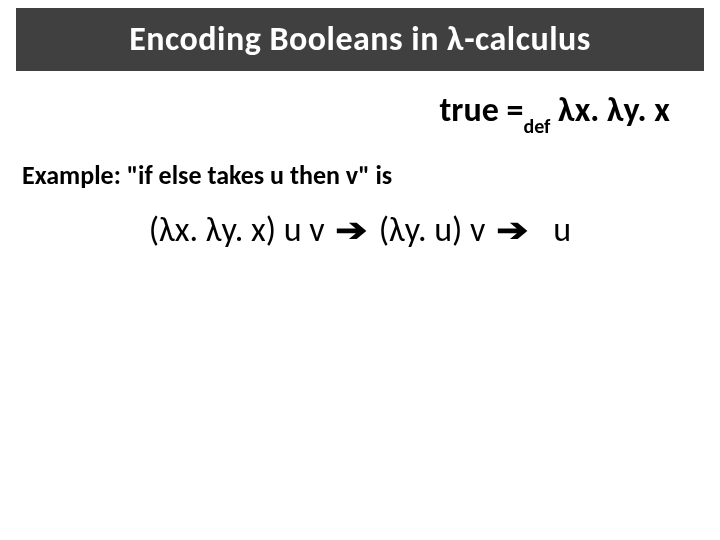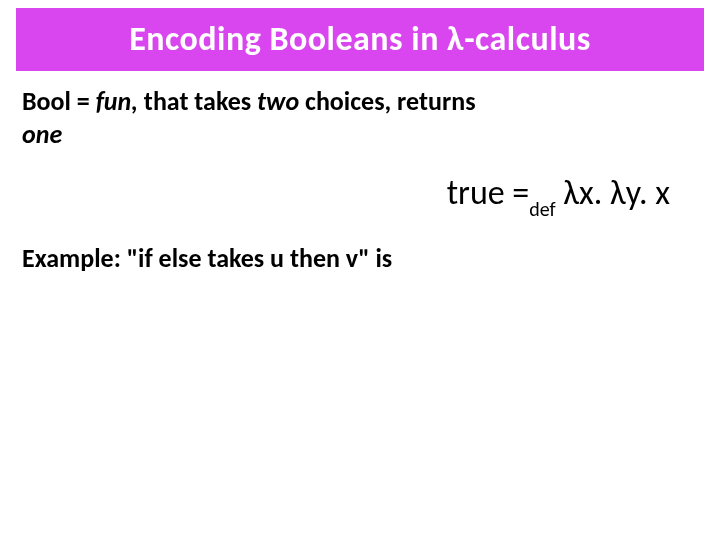--- a/index.html
+++ b/index.html
@@ -3,21 +3,21 @@
 <meta charset="utf-8">
 <style>
   * { margin: 0; padding: 0; box-sizing: border-box; }
   html, body { width: 720px; height: 540px; overflow: hidden; }
   body {
     background: #ffffff;
     font-family: Calibri, "Segoe UI", Arial, sans-serif;
     color: #000;
   }
   .title-bar {
-    background: #d946ef;
+    background: #404040;
     color: #fff;
     padding: 10px 24px 12px 24px;
     margin: 8px 16px 14px 16px;
     font-size: 34px;
     font-weight: 700;
     text-align: center;
     letter-spacing: 0.5px;
   }
   .content {
     padding: 0 22px;
@@ -30,21 +30,21 @@
   }
   .ital { font-style: italic; }
   .defs {
     font-size: 34px;
     font-weight: 400;
     text-align: right;
     padding-right: 28px;
     line-height: 1.45;
     margin-bottom: 22px;
   }
-  .defs .row { display: block; white-space: nowrap; }
+  .defs .row { display: block; white-space: nowrap; font-weight: bold; }
   .sub {
     font-size: 20px;
     vertical-align: sub;
     position: relative;
     top: 4px;
   }
   .subn {
     font-size: 22px;
     vertical-align: sub;
     position: relative;
@@ -74,28 +74,33 @@
 </style>
 </head>
 <body>
 
 <div class="title-bar">
   <span>Encoding Booleans in λ-calculus</span>
 </div>
 
 <div class="content">
 
-  <div class="para1">
-    <span>Bool = </span><span class="ital">fun,</span><span> that takes </span><span class="ital">two</span><span> choices, returns </span><br><span class="ital">one</span>
-  </div>
 
   <div class="defs">
     <span class="row">
       <span>true =</span><span class="sub">def</span><span> λx. λy. x</span>
     </span>
   </div>
 
   <div class="example-label">
     <span>Example: "if </span><span>else</span><span> takes </span><span>u</span><span> then </span><span>v</span><span>" is</span>
   </div>
 
+  <div class="reduction">
+    <span>(λx. λy. x) u v</span>
+    <span class="arrow">➔</span>
+    <span>(λy. u) v</span>
+    <span class="arrow">➔</span>
+    <span class="gap"></span>
+    <span>u</span>
+  </div>
 
 </div>
 
 </body></html>

